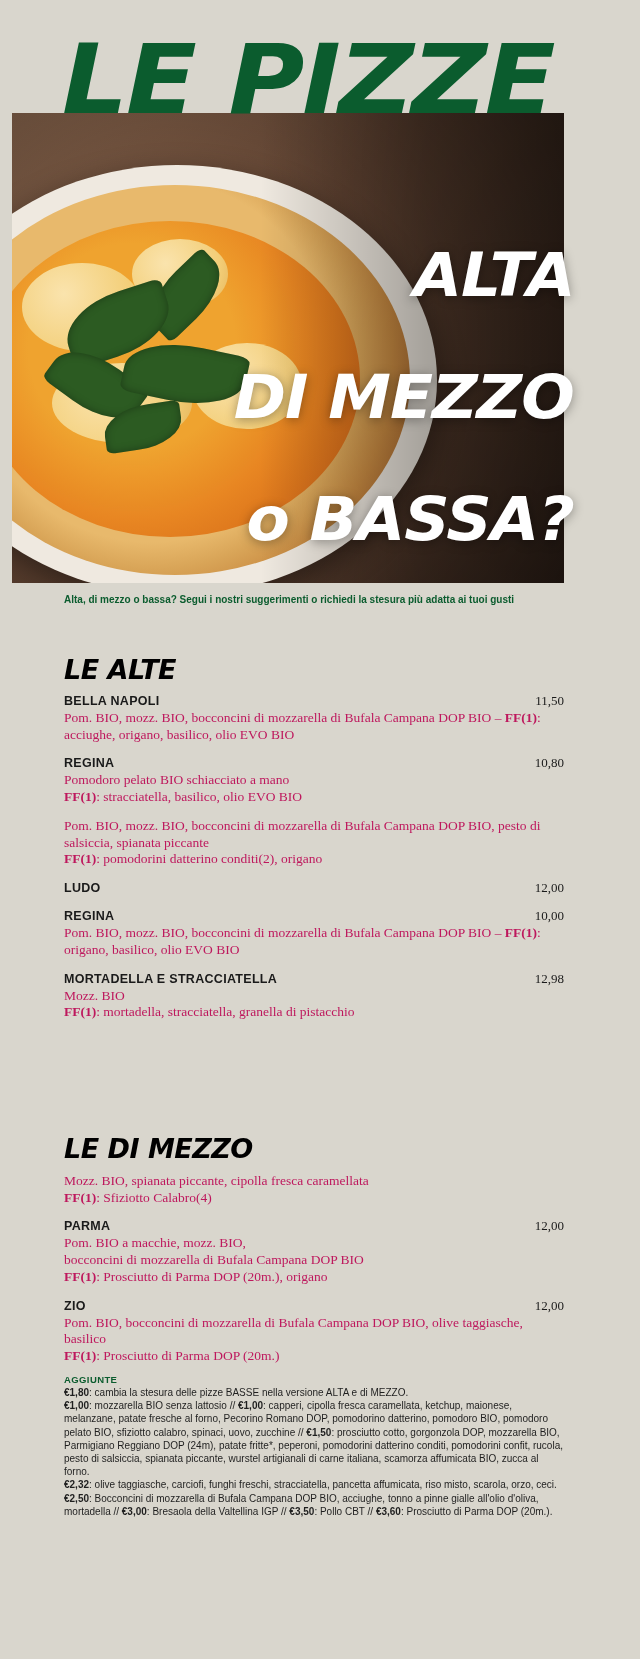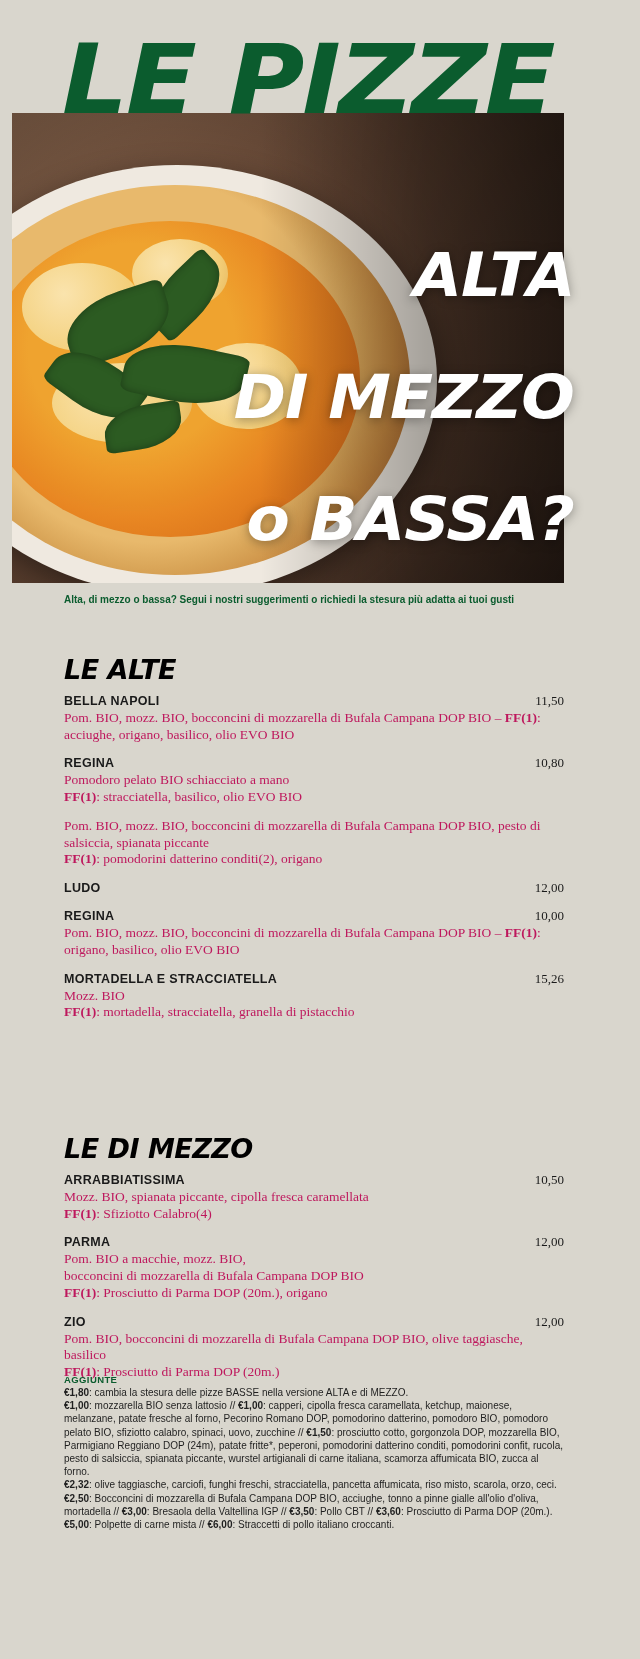--- a/index.html
+++ b/index.html
@@ -304,35 +304,29 @@
           </div>
           <div class="item-price">10,00</div>
         </div>
         <div class="item-desc">Pom. BIO, mozz. BIO, bocconcini di mozzarella di Bufala Campana DOP BIO – <b>FF(1)</b>: origano, basilico, olio EVO BIO</div>
       </div>
       <div class="item">
         <div class="item-head">
           <div class="item-name">
             <span>MORTADELLA E STRACCIATELLA</span>
           </div>
-          <div class="item-price">15,26</div>
+          <div class="item-price">12,98</div>
         </div>
         <div class="item-desc">Mozz. BIO<br><b>FF(1)</b>: mortadella, stracciatella, granella di pistacchio</div>
       </div>
     </div>
 
   <div class="section-title" id="sec-mezzo">LE DI MEZZO</div>
   <div class="items" id="items-mezzo">
       <div class="item">
-        <div class="item-head">
-          <div class="item-name">
-            <span>ARRABBIATISSIMA</span>
-          </div>
-          <div class="item-price">10,50</div>
-        </div>
         <div class="item-desc">Mozz. BIO, spianata piccante, cipolla fresca caramellata<br><b>FF(1)</b>: Sfiziotto Calabro(4)</div>
       </div>
       <div class="item">
         <div class="item-head">
           <div class="item-name">
             <span>PARMA</span>
           </div>
           <div class="item-price">12,00</div>
         </div>
         <div class="item-desc">Pom. BIO a macchie, mozz. BIO,<br>bocconcini di mozzarella di Bufala Campana DOP BIO<br><b>FF(1)</b>: Prosciutto di Parma DOP (20m.), origano</div>
@@ -348,17 +342,16 @@
       </div>
     </div>
 
   <div class="notes">
     <div class="notes-title">AGGIUNTE</div>
     <div id="notes-lines">
         <div class="note-line"><b>€1,80</b>: cambia la stesura delle pizze BASSE nella versione ALTA e di MEZZO.</div>
         <div class="note-line"><b>€1,00</b>: mozzarella BIO senza lattosio // <b>€1,00</b>: capperi, cipolla fresca caramellata, ketchup, maionese, melanzane, patate fresche al forno, Pecorino Romano DOP, pomodorino datterino, pomodoro BIO, pomodoro pelato BIO, sfiziotto calabro, spinaci, uovo, zucchine // <b>€1,50</b>: prosciutto cotto, gorgonzola DOP, mozzarella BIO, Parmigiano Reggiano DOP (24m), patate fritte*, peperoni, pomodorini datterino conditi, pomodorini confit, rucola, pesto di salsiccia, spianata piccante, wurstel artigianali di carne italiana, scamorza affumicata BIO, zucca al forno.</div>
         <div class="note-line"><b>€2,32</b>: olive taggiasche, carciofi, funghi freschi, stracciatella, pancetta affumicata, riso misto, scarola, orzo, ceci.</div>
         <div class="note-line"><b>€2,50</b>: Bocconcini di mozzarella di Bufala Campana DOP BIO, acciughe, tonno a pinne gialle all'olio d'oliva, mortadella // <b>€3,00</b>: Bresaola della Valtellina IGP // <b>€3,50</b>: Pollo CBT // <b>€3,60</b>: Prosciutto di Parma DOP (20m.).</div>
-        <div class="note-line"><b>€5,00</b>: Polpette di carne mista // <b>€6,00</b>: Straccetti di pollo italiano croccanti.</div>
       </div>
   </div>
 
 </div>
 
 </body></html>

